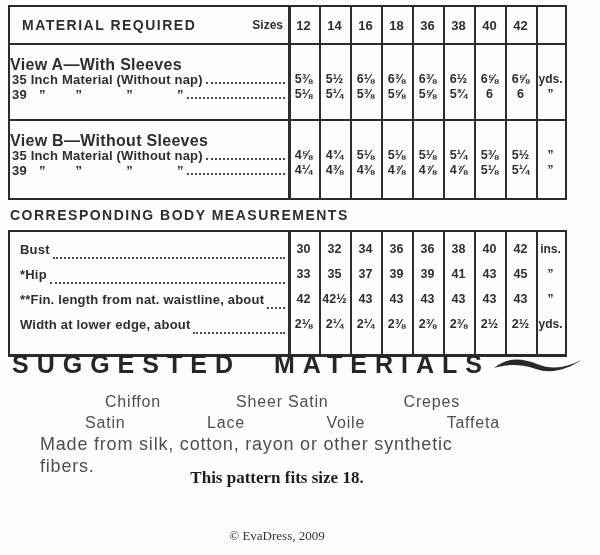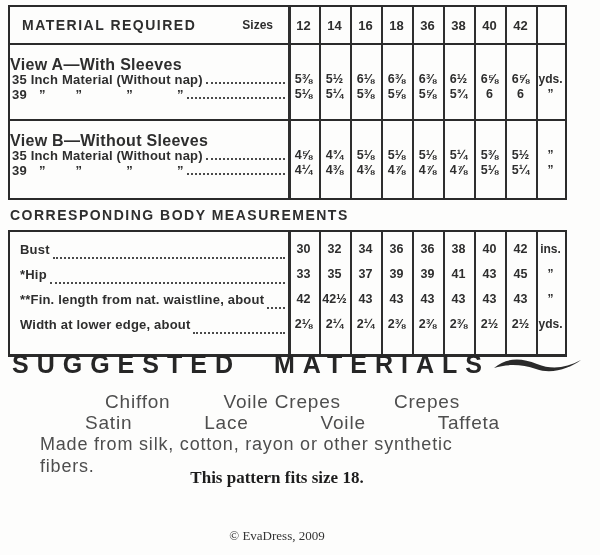--- a/index.html
+++ b/index.html
@@ -15,21 +15,21 @@
   .vl { position:absolute; top:0; bottom:0; width:1.5px; background:#2e2e2e; }
   .vl.heavy { width:2.5px; }
   .row { display:flex; align-items:center; position:relative; }
   .cells { display:contents; }
   .lab { width:278px; display:flex; align-items:baseline; padding-left:2px; }
   .vc { width:31px; text-align:center; }
   .uc { flex:1; text-align:center; }
   .hdr-row { height:38px; border-bottom:2.5px solid #2b2b2b; }
   .hdr-row .lab { align-items:center; padding-left:12px; }
   .tbl-title { font-size:14px; font-weight:bold; letter-spacing:1.5px; }
-  .sizes-lab { margin-left:auto; margin-right:15px; font-size:12px; font-weight:bold; }
+  .sizes-lab { margin-left:auto; margin-right:5px; font-size:12px; font-weight:bold; }
   .hd { font-size:13px; font-weight:bold; }
   .sect-row { height:15px; margin-top:12px; }
   .sect-title { width:278px; font-size:16px; font-weight:bold; letter-spacing:0.3px; }
   .vrow { height:15px; font-size:12.5px; line-height:15px; }
   .vrow .lab, .t2 .lab { font-size:13px; font-weight:bold; letter-spacing:0.2px; }
   .vrow .vc, .t2 .vc { font-weight:bold; font-size:12.5px; }
   .uc { font-weight:bold; font-size:12px; }
   .leader { flex:1; border-bottom:2px dotted #4a4a4a; margin:0 3px 3px 3px; align-self:flex-end; }
   .hsep { border-top:2px solid #2b2b2b; margin-top:17px; }
   .ditto { font-weight:bold; }
@@ -42,21 +42,21 @@
   
   .body-heading {
     position:absolute; left:10px; top:207px;
     font-size:14px; font-weight:bold; letter-spacing:1.5px;
   }
   
   .sm-head { position:absolute; left:12px; top:350px; display:flex; align-items:flex-start; }
   .sm-title { font-size:25px; font-weight:bold; letter-spacing:8px; word-spacing:18px; color:#262626; }
   .swash { margin-left:2px; margin-top:4px; }
   .fabrics { position:absolute; left:0; top:391px; width:600px; color:#4e4e4e; letter-spacing:0.8px; }
-  .f-row { display:flex; justify-content:space-between; font-size:19px; line-height:21px; }
+  .f-row { display:flex; justify-content:space-between; font-size:16px; line-height:21px; }
   .f-row1 { padding:0 140px 0 105px; }
   .f-row2 { padding:0 100px 0 85px; }
   .f-note { font-size:18px; line-height:22px; padding-right:110px; padding-left:40px; }
   
   .fits {
     position:absolute; left:0; right:46px; top:468px; text-align:center;
     font-family:"Liberation Serif","DejaVu Serif",serif; font-size:17px; font-weight:bold; color:#1d1d1d;
   }
   .copyright {
     position:absolute; left:0; right:46px; top:528px; text-align:center;
@@ -183,21 +183,21 @@
   <div class="sm-head">
     <span class="sm-title">SUGGESTED MATERIALS</span>
     <svg class="swash" width="92" height="24" viewBox="0 0 92 24">
       <path d="M2 14 C14 4 28 3 45 10 C60 16 74 14 89 6 C78 14 60 21 44 15 C30 10 14 10 2 14 Z" fill="#2a2a2a"></path>
     </svg>
   </div>
 
   <div class="fabrics">
     <div class="f-row f-row1">
         <span class="fabric">Chiffon</span>
-        <span class="fabric">Voile Crepes</span>
+        <span class="fabric">Sheer Satin</span>
         <span class="fabric">Crepes</span>
       </div>
     <div class="f-row f-row2">
         <span class="fabric">Satin</span>
         <span class="fabric">Lace</span>
         <span class="fabric">Voile</span>
         <span class="fabric">Taffeta</span>
       </div>
     <div class="f-note">Made from silk, cotton, rayon or other synthetic fibers.</div>
   </div>

